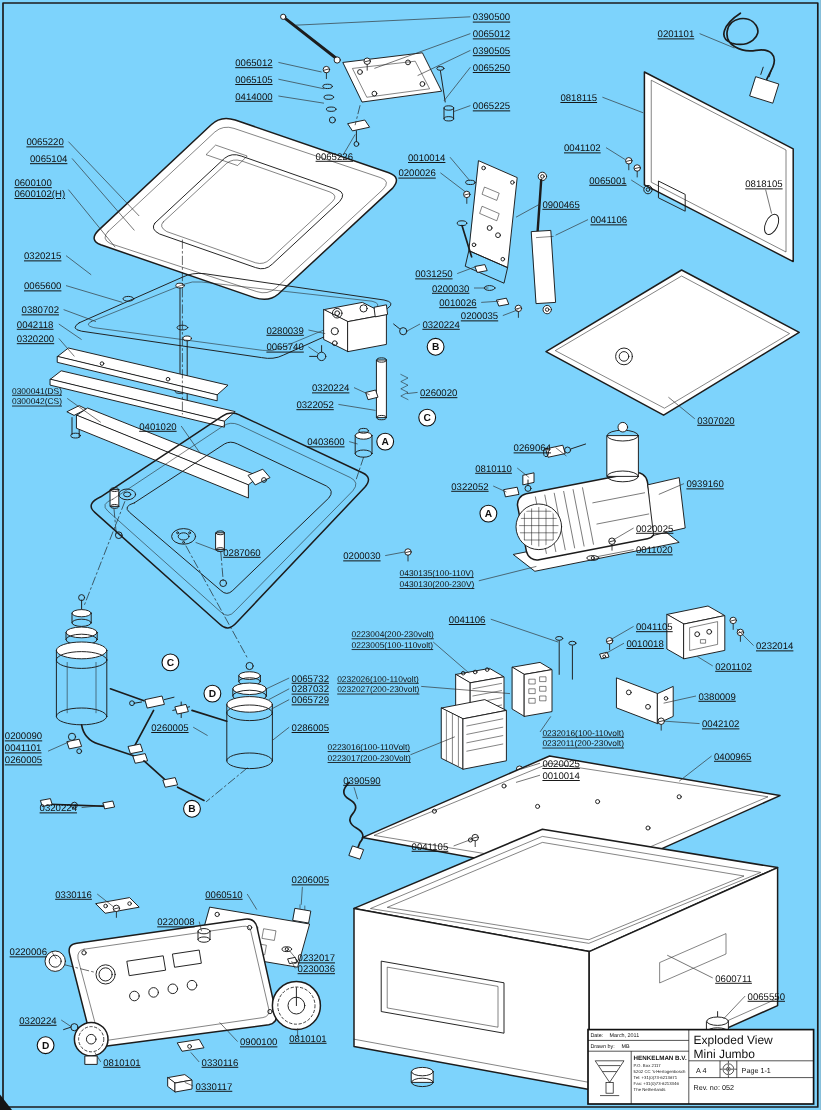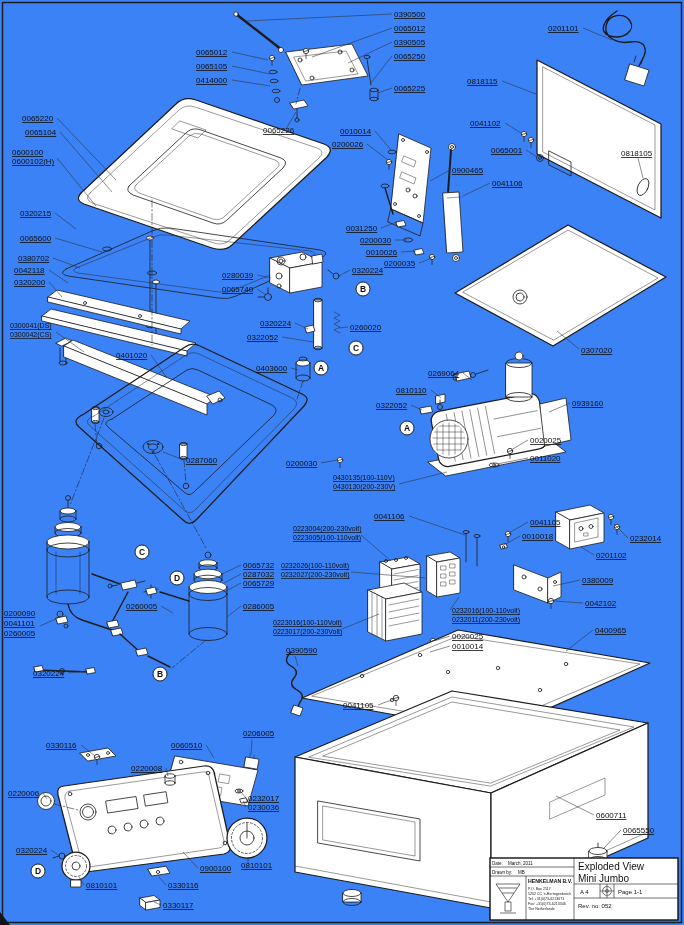--- a/index.html
+++ b/index.html
@@ -1,16 +1,16 @@
 <!DOCTYPE html>
 <html><head>
 <meta charset="utf-8">
 <style>
   html,body{margin:0;padding:0;background:#9a9a9a;}
-  #page{width:684px;height:925px;background:#3b82f6;position:relative;overflow:hidden;
+  #page{width:684px;height:925px;background:#7dd3fc;position:relative;overflow:hidden;
         font-family:"Liberation Sans",sans-serif;}
   svg{display:block}
   
   .ink *{stroke:#1c1c1c;fill:none;stroke-width:.8;stroke-linejoin:round;stroke-linecap:round;}
   .ink .f{fill:#ffffff;}
   .ink .h{stroke-width:1.25;}
   .ink .t{stroke-width:.45;}
   .ink .dd{stroke-dasharray:7 2.5 1.5 2.5;stroke-width:.55;}
   .ink .hz{stroke-width:1.4;}
   .lead{stroke:#2e2e2e;stroke-width:.55;fill:none;}

